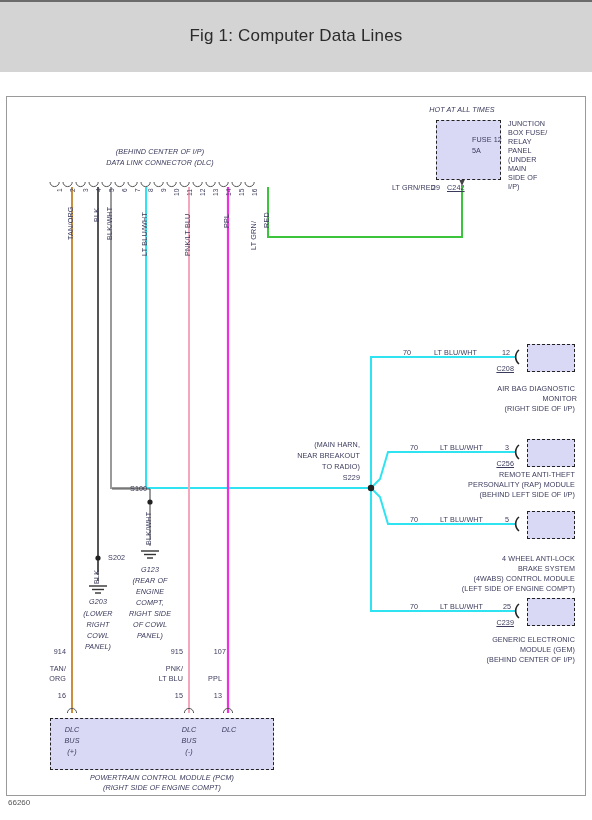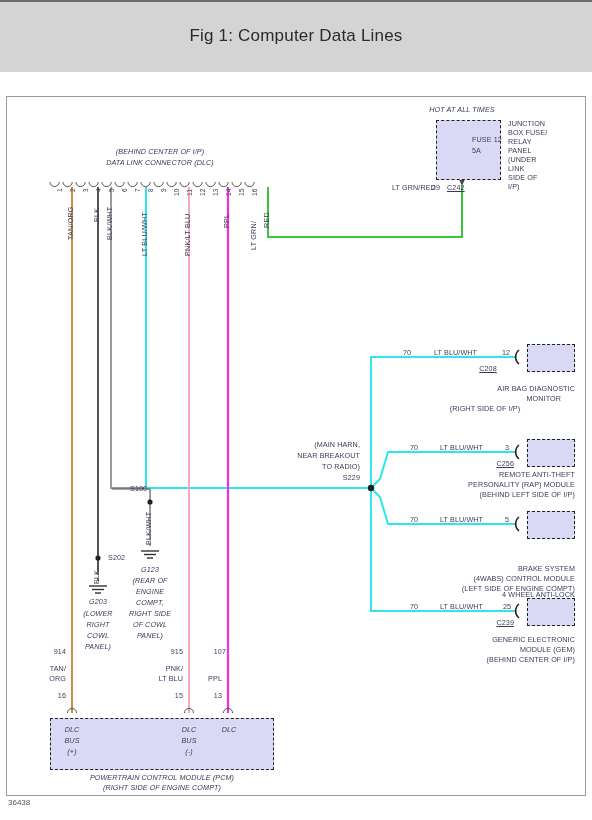--- a/index.html
+++ b/index.html
@@ -145,21 +145,21 @@
   <div class="lbl" style="left:472px;top:147px;">5A</div>
   <div class="lbl rgt" style="left:396px;top:184px;width:44px;">29</div>
   <div class="lbl u" style="left:447px;top:184px;">C242</div>
   <div class="lbl" style="left:392px;top:184px;">LT GRN/RED</div>
 
   <div class="lbl" style="left:508px;top:120px;">JUNCTION</div>
   <div class="lbl" style="left:508px;top:129px;">BOX FUSE/</div>
   <div class="lbl" style="left:508px;top:138px;">RELAY</div>
   <div class="lbl" style="left:508px;top:147px;">PANEL</div>
   <div class="lbl" style="left:508px;top:156px;">(UNDER</div>
-  <div class="lbl" style="left:508px;top:165px;">LINK</div>
+  <div class="lbl" style="left:508px;top:165px;">MAIN</div>
   <div class="lbl" style="left:508px;top:174px;">SIDE OF</div>
   <div class="lbl" style="left:508px;top:183px;">I/P)</div>
 
   <div class="lbl ctr" style="left:50px;top:148px;width:220px;">(BEHIND CENTER OF I/P)</div>
   <div class="lbl ctr" style="left:50px;top:159px;width:220px;">DATA LINK CONNECTOR (DLC)</div>
 
   <div class="pinnum" style="left:56px;top:192px;">1</div>
   <div class="pinnum" style="left:69px;top:192px;">2</div>
   <div class="pinnum" style="left:82px;top:192px;">3</div>
   <div class="pinnum" style="left:95px;top:192px;">4</div>
@@ -207,39 +207,39 @@
 
   <div class="lbl rgt" style="left:280px;top:441px;width:80px;">(MAIN HARN,</div>
   <div class="lbl rgt" style="left:280px;top:452px;width:80px;">NEAR BREAKOUT</div>
   <div class="lbl rgt" style="left:280px;top:463px;width:80px;">TO RADIO)</div>
   <div class="lbl rgt" style="left:280px;top:474px;width:80px;">S229</div>
 
   <div class="modbox" style="left:527px;top:344px;width:48px;height:28px;"></div>
   <div class="lbl" style="left:403px;top:349px;">70</div>
   <div class="lbl" style="left:434px;top:349px;">LT BLU/WHT</div>
   <div class="lbl" style="left:502px;top:349px;">12</div>
-  <div class="lbl u rgt" style="left:462px;top:365px;width:52px;text-align:center;">C208</div>
+  <div class="lbl u rgt" style="left:462px;top:365px;width:52px;">C208</div>
   <div class="lbl rgt" style="left:395px;top:385px;width:180px;">AIR BAG DIAGNOSTIC</div>
-  <div class="lbl rgt" style="left:381px;top:395px;width:180px;">MONITOR</div>
-  <div class="lbl rgt" style="left:395px;top:405px;width:180px;text-align:center;">(RIGHT SIDE OF I/P)</div>
+  <div class="lbl rgt" style="left:397px;top:395px;width:180px;">MONITOR</div>
+  <div class="lbl rgt" style="left:395px;top:405px;width:180px;">(RIGHT SIDE OF I/P)</div>
 
   <div class="modbox" style="left:527px;top:439px;width:48px;height:28px;"></div>
   <div class="lbl" style="left:410px;top:444px;">70</div>
   <div class="lbl" style="left:440px;top:444px;">LT BLU/WHT</div>
   <div class="lbl" style="left:505px;top:444px;">3</div>
   <div class="lbl u rgt" style="left:462px;top:460px;width:52px;">C256</div>
   <div class="lbl rgt" style="left:375px;top:471px;width:200px;">REMOTE ANTI-THEFT</div>
   <div class="lbl rgt" style="left:375px;top:481px;width:200px;">PERSONALITY (RAP) MODULE</div>
   <div class="lbl rgt" style="left:375px;top:491px;width:200px;">(BEHIND LEFT SIDE OF I/P)</div>
 
   <div class="modbox" style="left:527px;top:511px;width:48px;height:28px;"></div>
   <div class="lbl" style="left:410px;top:516px;">70</div>
   <div class="lbl" style="left:440px;top:516px;">LT BLU/WHT</div>
   <div class="lbl" style="left:505px;top:516px;">5</div>
-  <div class="lbl rgt" style="left:375px;top:555px;width:200px;margin-top:36px;">4 WHEEL ANTI-LOCK</div>
+  <div class="lbl rgt" style="left:375px;top:555px;width:200px;">4 WHEEL ANTI-LOCK</div>
   <div class="lbl rgt" style="left:375px;top:565px;width:200px;">BRAKE SYSTEM</div>
   <div class="lbl rgt" style="left:375px;top:575px;width:200px;">(4WABS) CONTROL MODULE</div>
   <div class="lbl rgt" style="left:375px;top:585px;width:200px;">(LEFT SIDE OF ENGINE COMPT)</div>
 
   <div class="modbox" style="left:527px;top:598px;width:48px;height:28px;"></div>
   <div class="lbl" style="left:410px;top:603px;">70</div>
   <div class="lbl" style="left:440px;top:603px;">LT BLU/WHT</div>
   <div class="lbl" style="left:503px;top:603px;">25</div>
   <div class="lbl u rgt" style="left:462px;top:619px;width:52px;">C239</div>
   <div class="lbl rgt" style="left:395px;top:636px;width:180px;">GENERIC ELECTRONIC</div>
@@ -267,15 +267,15 @@
 
   <div class="lbl ctr" style="left:169px;top:726px;width:40px;">DLC</div>
   <div class="lbl ctr" style="left:169px;top:737px;width:40px;">BUS</div>
   <div class="lbl ctr" style="left:169px;top:748px;width:40px;">(-)</div>
 
   <div class="lbl ctr" style="left:209px;top:726px;width:40px;">DLC</div>
 
   <div class="lbl ctr" style="left:42px;top:784px;width:240px;">(RIGHT SIDE OF ENGINE COMPT)</div>
   <div class="lbl ctr" style="left:42px;top:774px;width:240px;">POWERTRAIN CONTROL MODULE (PCM)</div>
 
-  <div id="figid">36438</div>
+  <div id="figid">66260</div>
 
 </div>
 
 </body></html>

